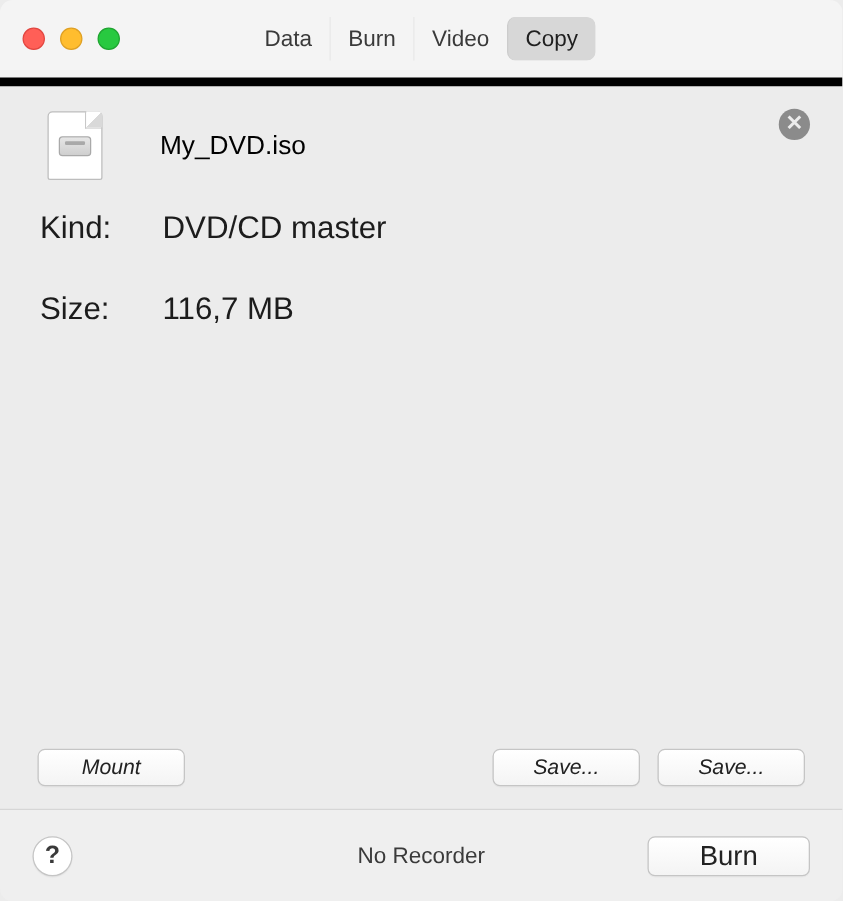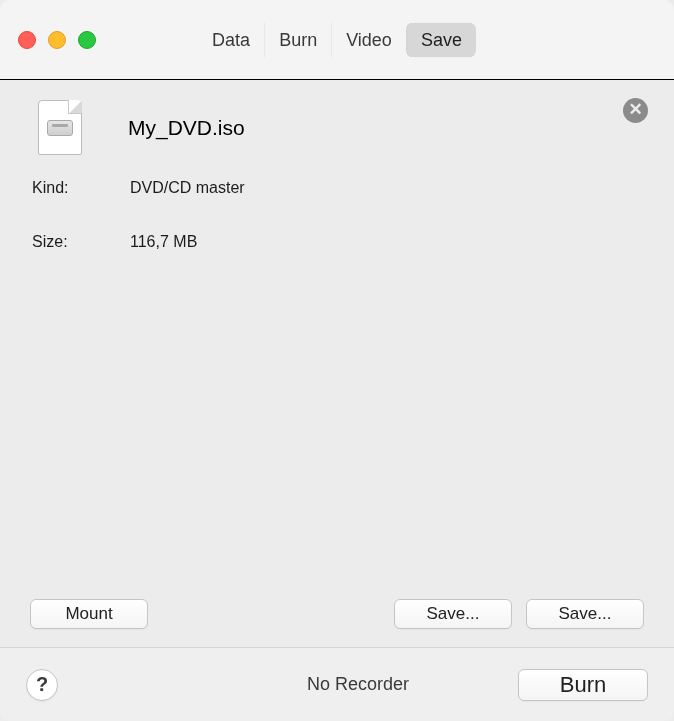--- a/index.html
+++ b/index.html
@@ -10,27 +10,27 @@
     color: #000;
     background: #ececec;
     display: flex;
     flex-direction: column;
     border-radius: 10px;
     overflow: hidden;
   }
 
   
   .titlebar {
-    height: 80px;
+    height: 69px;
     background: #f4f4f4;
     display: flex;
     align-items: center;
     padding: 0 18px;
     position: relative;
-    border-bottom: 1px solid #000000;
+    border-bottom: 7px solid #000000;
   }
   .traffic-lights {
     display: flex;
     gap: 12px;
     align-items: center;
   }
   .traffic-light {
     width: 18px; height: 18px;
     border-radius: 50%;
   }
@@ -144,21 +144,21 @@
     line-height: 1;
     font-weight: bold;
     transform: translateY(-1px);
   }
 
   .info-grid {
     display: grid;
     grid-template-columns: 62px 1fr;
     column-gap: 12px;
     row-gap: 10px;
-    font-size: 16px;
+    font-size: 25px;
     color: #1c1c1c;
     padding-left: 2px;
     gap: 36px;
   }
   .info-label { text-align: left; }
 
   .content-spacer { flex: 1; }
 
   .button-row {
     display: flex;
@@ -173,20 +173,21 @@
     background: linear-gradient(#ffffff, #f4f4f4);
     border: 1px solid #c5c5c5;
     border-radius: 6px;
     font-size: 17px;
     color: #222;
     display: flex;
     align-items: center;
     justify-content: center;
     cursor: default;
     box-shadow: 0 1px 0 rgba(0,0,0,0.03);
+    font-style: italic;
   }
 
   
   .bottombar {
     height: 74px;
     border-top: 1px solid #d6d6d6;
     background: #efefef;
     display: flex;
     align-items: center;
     padding: 0 26px;
@@ -205,21 +206,20 @@
     font-weight: 600;
     cursor: default;
     box-shadow: 0 1px 1px rgba(0,0,0,0.05);
   }
   .status-text {
     position: absolute;
     left: 50%;
     transform: translateX(-50%);
     font-size: 18px;
     color: #3a3a3a;
-    margin-left: 21px;
   }
   .burn-btn {
     margin-left: auto;
     min-width: 130px;
     height: 32px;
     background: linear-gradient(#ffffff, #f4f4f4);
     border: 1px solid #c5c5c5;
     border-radius: 6px;
     font-size: 22px;
     color: #222;
@@ -237,21 +237,21 @@
   <div class="traffic-lights">
     <div class="traffic-light tl-close"></div>
     <div class="traffic-light tl-min"></div>
     <div class="traffic-light tl-zoom"></div>
   </div>
 
   <div class="segmented">
     <div class="seg">Data</div>
     <div class="seg">Burn</div>
     <div class="seg">Video</div>
-    <div class="seg active">Save</div>
+    <div class="seg active">Copy</div>
   </div>
 </div>
 
 <div class="content">
 
   <div class="clear-btn">
     <span>✕</span>
   </div>
 
   <div class="file-row">

